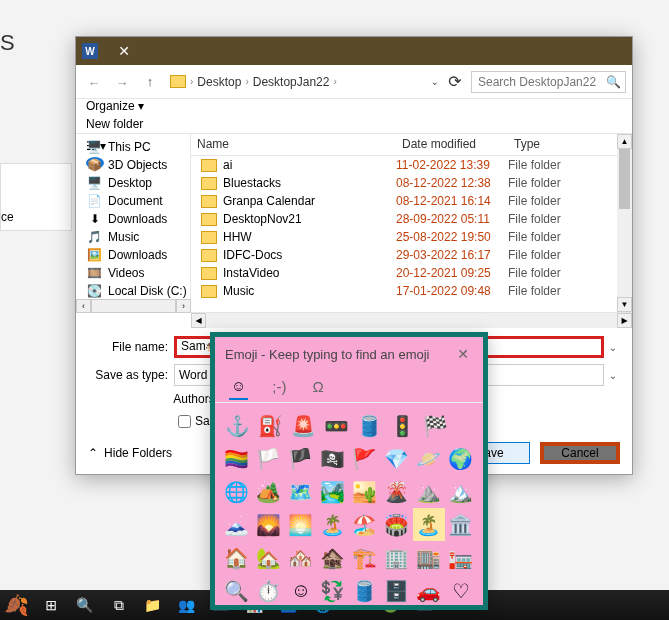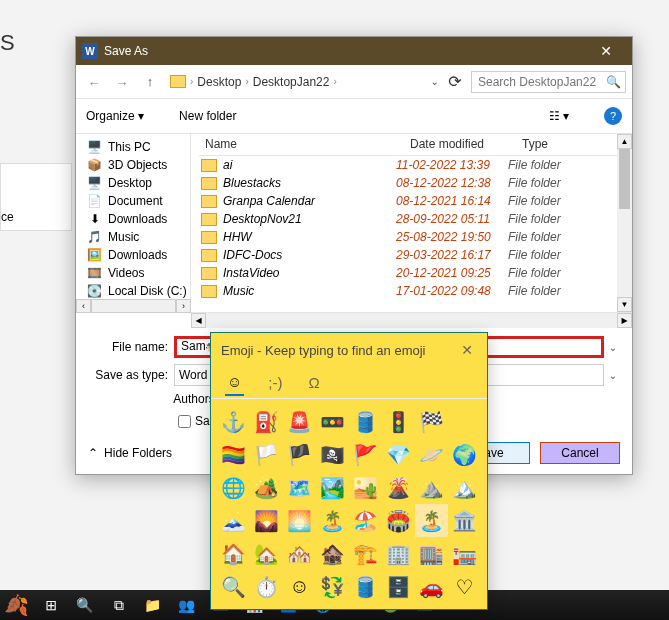--- a/index.html
+++ b/index.html
@@ -19,39 +19,39 @@
 .nav-btn.enabled { color: #333; }
 .path { flex: 1; display: flex; align-items: center; gap: 4px; font-size: 12px; color: #333; padding: 0 4px; }
 .path .folder-ico { width:16px; height:13px; background:#ffd86b; border:1px solid #d4a017; }
 .path .sep { color: #888; font-size: 10px; }
 .path-dd { margin-left: 6px; font-size: 10px; color: #555; }
 .refresh { width: 24px; height: 24px; display:flex; align-items:center; justify-content:center; color:#333; cursor:pointer; }
 .search { width: 155px; height: 22px; border: 1px solid #ccc; font-size: 12px; padding: 0 20px 0 6px; color:#888; position:relative; background:#fff;}
 .search-wrap { position:relative; }
 .search-wrap .mag { position:absolute; right:5px; top:4px; font-size:12px; color:#666; }
 
-.toolbar { height: 34px; display: flex; align-items: center; padding: 0 10px; gap: 35px; font-size: 12px; }
+.toolbar { height: 34px; display: flex; padding: 0 10px; gap: 4px; font-size: 12px; flex-direction: column; }
 .toolbar .spacer { flex: 1; }
 .toolbar .view-btn { display:flex; align-items:center; gap:2px; cursor:pointer; }
 .help { width:18px; height:18px; border-radius:50%; background:#1976d2; color:#fff; font-size:11px; display:flex; align-items:center; justify-content:center; cursor:pointer; }
 
 .main { display: flex; height: 180px; border-top: 1px solid #e5e5e5; border-bottom: 1px solid #e5e5e5; position:relative; }
 .tree { width: 115px; border-right: 1px solid #e5e5e5; overflow: hidden; font-size: 12px; padding-top: 4px; }
 .tree-item { display: flex; align-items: center; gap: 6px; padding: 2px 4px 2px 12px; height: 18px; cursor:pointer; white-space:nowrap; }
 .tree-item .ico { width: 14px; height: 14px; display:inline-flex; align-items:center; justify-content:center; flex-shrink:0; }
 .tree-scroll { position:absolute; left:0; bottom:-1px; width:115px; height:14px; display:flex; }
 .arrow-btn { width:15px; height:14px; background:#f0f0f0; border:1px solid #ccc; font-size:9px; display:flex;align-items:center;justify-content:center; cursor:pointer;}
 
 .filelist { flex:1; display:flex; flex-direction:column; position:relative; }
-.headers { display:flex; height: 22px; border-bottom: 1px solid #e5e5e5; font-size: 12px; color:#333;margin-left:8px; }
+.headers { display:flex; height: 22px; border-bottom: 1px solid #e5e5e5; font-size: 12px; color:#333; }
 .headers > div { padding: 3px 6px; border-right: 1px solid transparent; cursor:pointer; }
 .col-name { width: 205px; }
 .col-date { width: 112px; }
 .col-type { flex:1; }
-.rows { overflow:hidden;font-style:italic; }
+.rows { overflow:hidden; }
 .row { display:flex; height: 18px; font-size: 12px; align-items:center; cursor:pointer; }
 .row .fico { width:16px; height:13px; background:#ffd86b; border:1px solid #d4a017; margin:0 6px 0 10px; flex-shrink:0; }
 .row > span:nth-child(2){ width: 173px; }
 .row > span:nth-child(3){ width: 112px; color:#c2410c; }
 .row > span:nth-child(4){ color:#555; }
 .vscroll { position:absolute; right:0; top:0; bottom:0; width:15px; background:#f0f0f0; display:flex; flex-direction:column; }
 .vscroll .sbtn { height:15px; background:#f0f0f0; border:1px solid #ccc; font-size:8px; display:flex;align-items:center;justify-content:center; cursor:pointer;}
 .vscroll .thumb { flex:0 0 60px; background:#c1c1c1; margin:0 2px; }
 .vscroll .track { flex:1; }
 .hscroll { height:15px; background:#f0f0f0; display:flex; }
@@ -65,25 +65,25 @@
 .filename-field .caret { border-right:1px solid #000; animation:blink 1s infinite; display:inline-block; height:14px; vertical-align:middle;}
 .type-field { flex:1; height: 22px; border:1px solid #ccc; padding:0 4px; display:flex; align-items:center; }
 .dd-arrow { width:18px; text-align:center; font-size:10px; color:#555;}
 .authors-row { padding-left: 50px; margin-top:4px; }
 .checkbox { display:flex; align-items:center; gap:4px; margin-left: 92px; margin-top:8px; }
 .checkbox input { width:13px; height:13px; }
 
 .footer { display:flex; align-items:center; padding: 10px 12px; gap:10px; }
 .footer .spacer { flex:1; }
 .hide-folders { font-size:12px; cursor:pointer; display:flex; gap:6px; align-items:center; }
-.btn { width: 80px; height: 22px; font-size:12px; border:1px solid #c2410c; background:#c4b5fd; cursor:pointer; }
+.btn { width: 80px; height: 22px; font-size:12px; border:4px solid #c2410c; background:#737373; cursor:pointer; }
 .btn.primary { border:1px solid #0078d4; background:#e5f1fb; }
 
 
-.emoji { position:absolute; left: 210px; top: 332px; width: 278px; height: 278px; background:#fde047; border:1px solid #0f766e; box-shadow: 0 4px 16px rgba(0,0,0,.25); z-index:5; display:flex; flex-direction:column; }
+.emoji { position:absolute; left: 210px; top: 332px; width: 278px; height: 278px; background:#f9a8d4; border:5px solid #0f766e; box-shadow: 0 4px 16px rgba(0,0,0,.25); z-index:5; display:flex; flex-direction:column; }
 .emoji-head { height: 34px; display:flex; align-items:center; padding:0 10px; font-size:13px; color:#444; }
 .emoji-close { margin-left:auto; font-size:14px; color:#666; cursor:pointer; padding:4px;}
 .emoji-tabs { height: 32px; display:flex; align-items:center; gap: 22px; padding:0 14px; border-bottom:1px solid #eee; font-size:15px; color:#666; }
 .emoji-tabs span { cursor:pointer; padding:4px 2px; }
 .emoji-tabs .active { color:#000; border-bottom:2px solid #0078d4; }
 .emoji-grid { flex:1; overflow:hidden; padding: 6px; }
 .egrid-row { display:flex; }
 .ecell { width: 33px; height: 33px; display:flex; align-items:center; justify-content:center; font-size:20px; cursor:pointer; }
 .ecell.sel { background:#ffe8a3; }
 
@@ -97,21 +97,20 @@
 <body>
 
 <div class="bg-letter">S</div>
 <div class="bg-strip">
     <span>ce</span>
   </div>
 
 <div class="dialog">
   <div class="titlebar">
     <div class="word-icon">W</div>
-    <div class="title">Save As</div>
     <div class="close">✕</div>
   </div>
 
   <div class="navbar">
     <div class="nav-btn">←</div>
     <div class="nav-btn">→</div>
     <div class="nav-btn enabled">↑</div>
     <div class="path">
       <span class="folder-ico"></span>
       <span class="sep">›</span>

